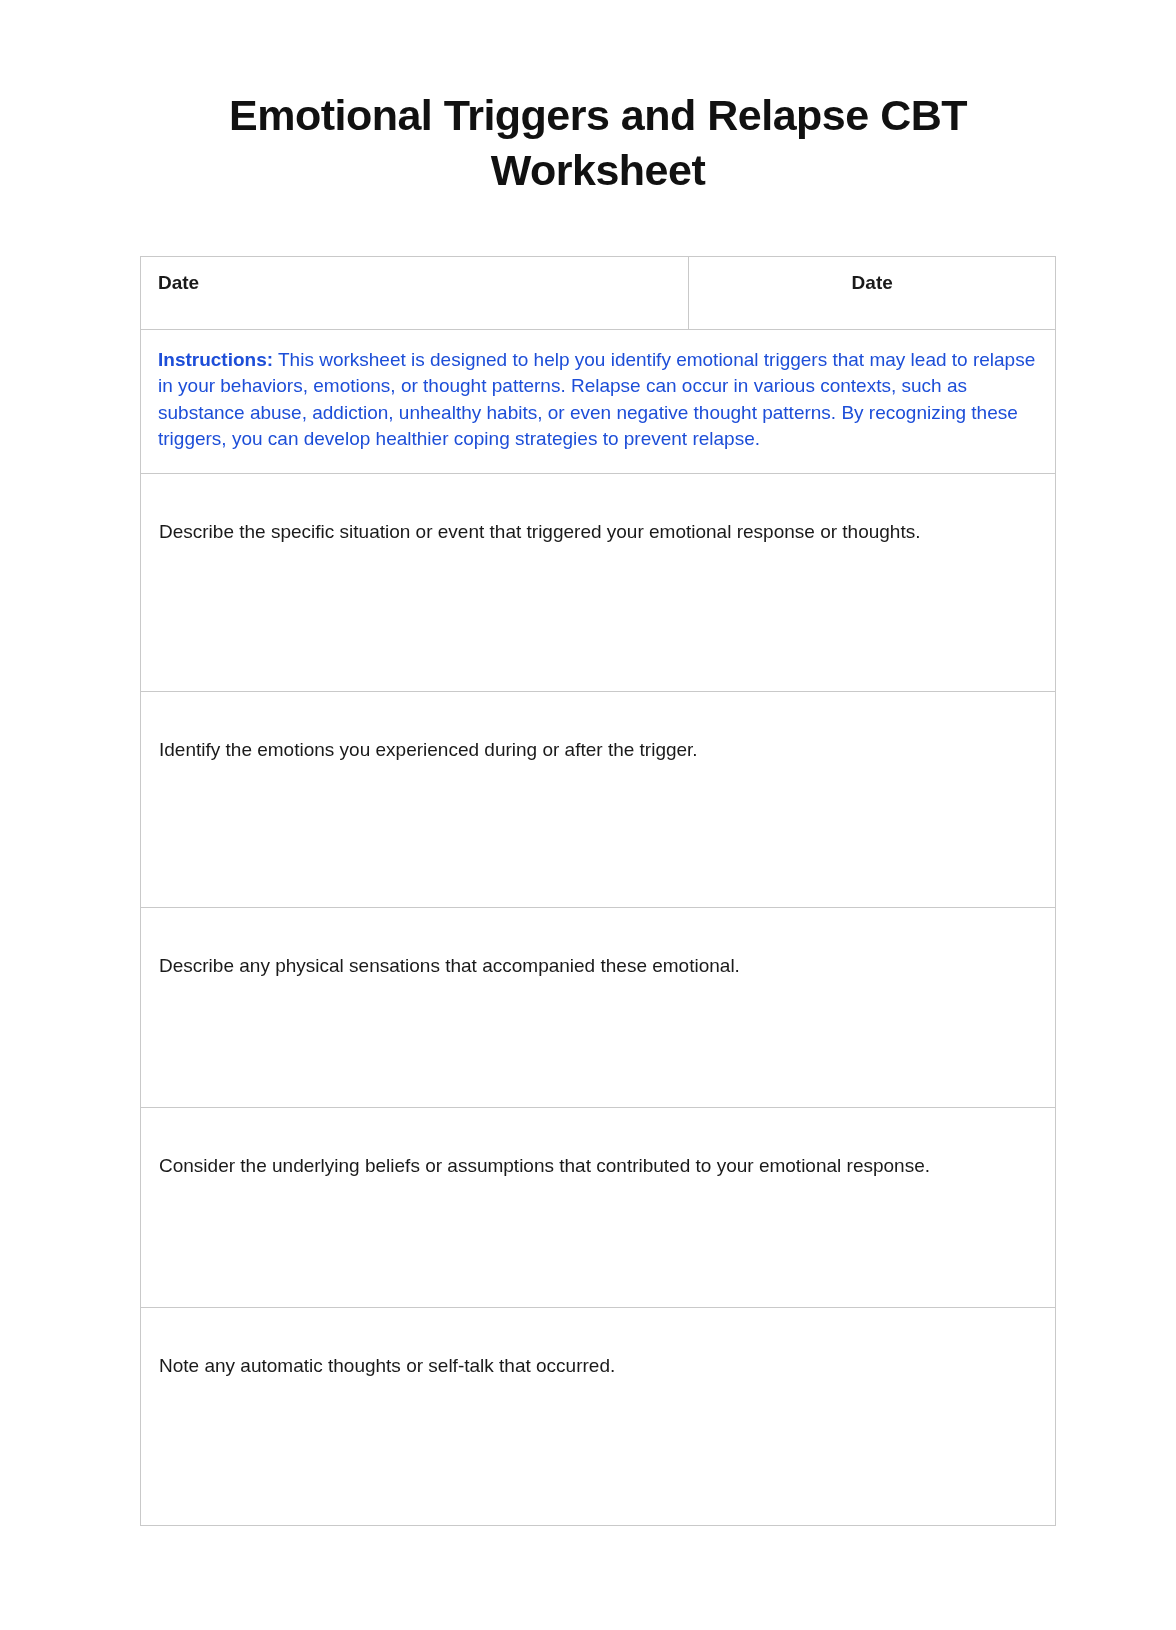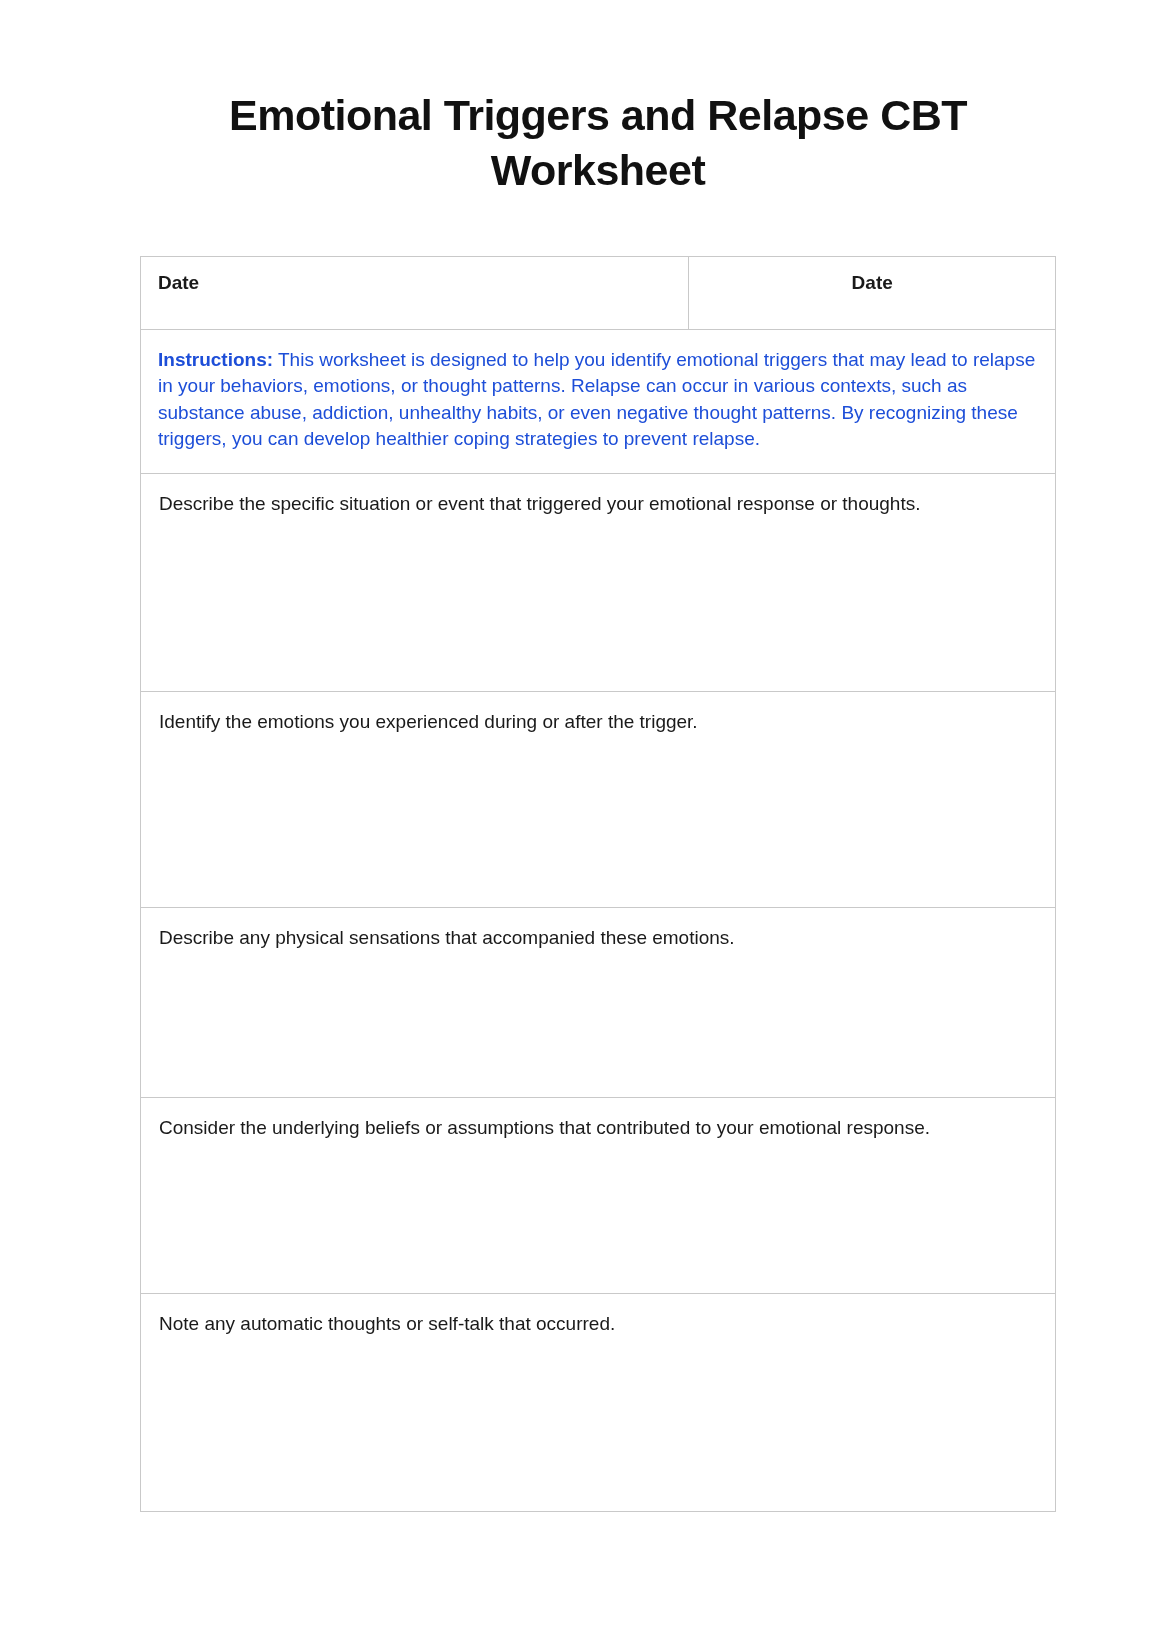--- a/index.html
+++ b/index.html
@@ -63,21 +63,21 @@
     color: #1d4ed8;
   }
   .instructions strong { font-weight: 700; }
 
   
   .section {
     padding: 17px 18px;
     font-size: 19px;
     line-height: 1.42;
   }
-  .section .prompt { max-width: 830px; }
+  .section .prompt { max-width: 830px; margin-top: 28px; }
   .section:nth-of-type(3) { min-height: 218px; }
   .section:nth-of-type(4) { min-height: 216px; }
   .section:nth-of-type(5) { min-height: 190px; }
   .section:nth-of-type(6) { min-height: 196px; }
   .section:nth-of-type(7) { min-height: 218px; }
 
   .response-area {
     width: 100%;
     min-height: 110px;
     cursor: text;
@@ -115,21 +115,21 @@
       <div class="prompt">Describe the specific situation or event that triggered your emotional response or thoughts.</div>
       <div class="response-area"></div>
     </div>
 
     <div class="row section">
       <div class="prompt">Identify the emotions you experienced during or after the trigger.</div>
       <div class="response-area"></div>
     </div>
 
     <div class="row section">
-      <div class="prompt">Describe any physical sensations that accompanied these emotions.</div>
+      <div class="prompt">Describe any physical sensations that accompanied these emotional.</div>
       <div class="response-area"></div>
     </div>
 
     <div class="row section">
       <div class="prompt">Consider the underlying beliefs or assumptions that contributed to your emotional response.</div>
       <div class="response-area"></div>
     </div>
 
     <div class="row section">
       <div class="prompt">Note any automatic thoughts or self-talk that occurred.</div>

